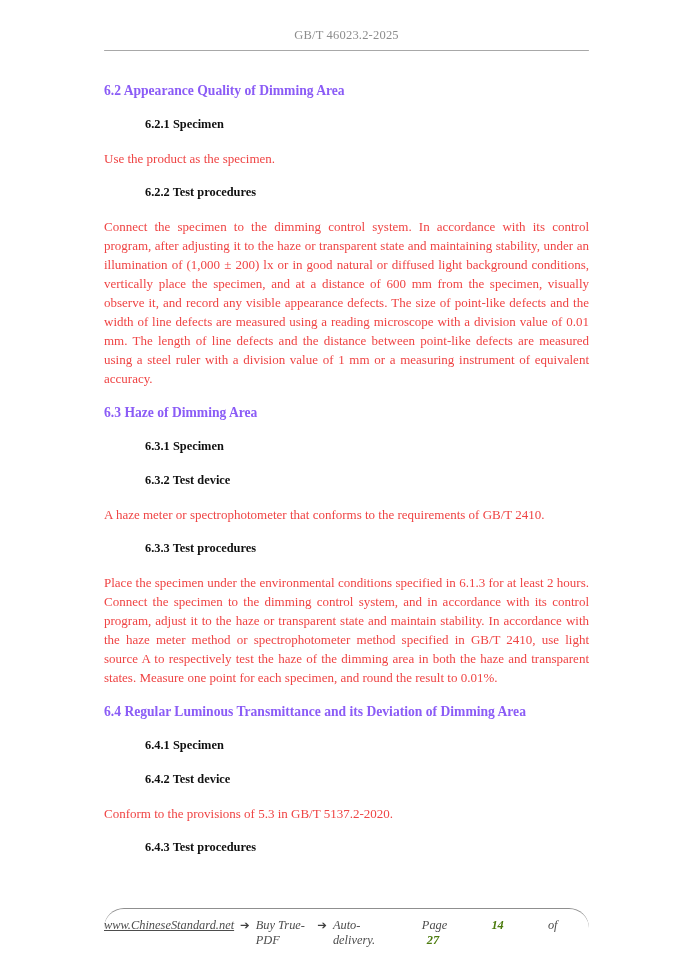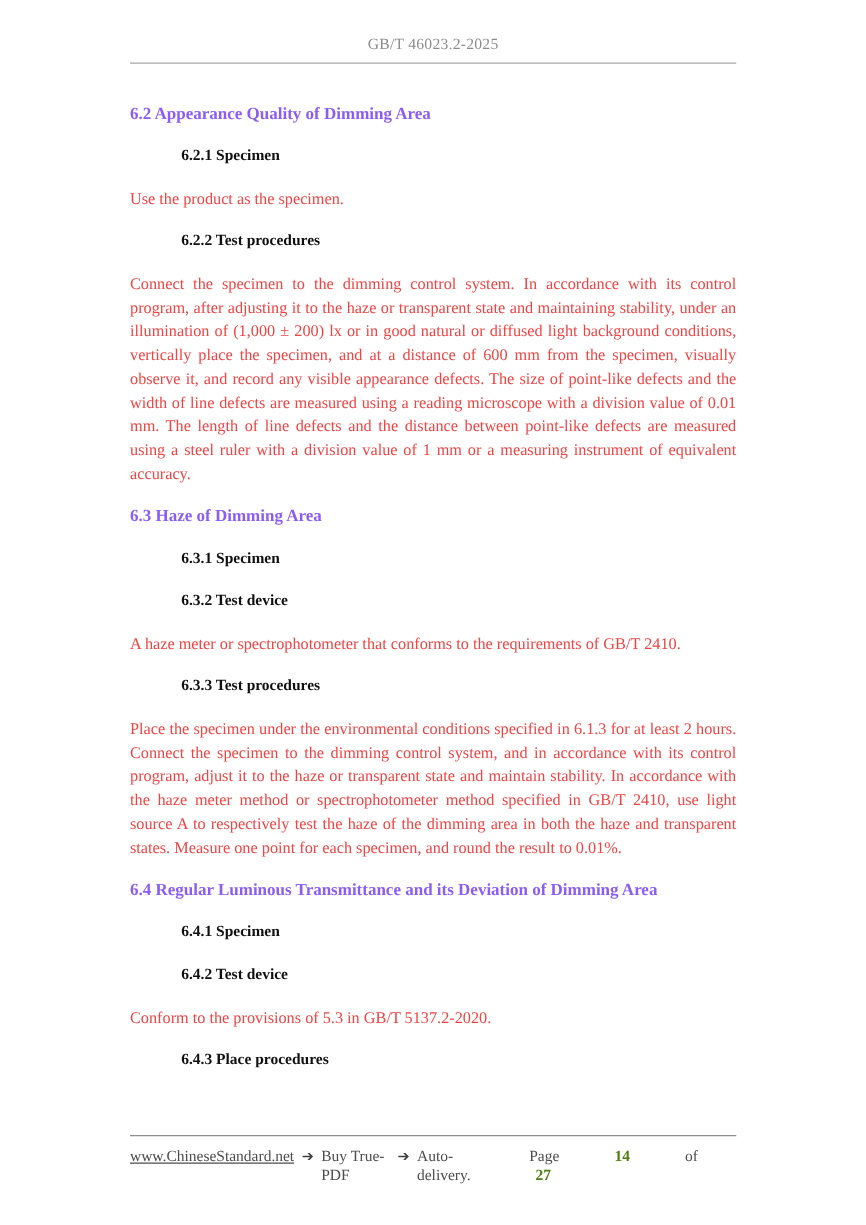--- a/index.html
+++ b/index.html
@@ -1,15 +1,15 @@
 <!DOCTYPE html>
 <html><head>
 <meta charset="utf-8">
 <style>
-  * { margin: 0; padding: 0; box-sizing: border-box; }
+  * { margin: 0; padding: 0; box-sizing: border-box; border-radius: 28px; }
   html, body { background: #ffffff; }
   body {
     font-family: "Liberation Serif", "DejaVu Serif", serif;
     -webkit-font-smoothing: antialiased;
   }
   .page {
     position: relative;
     width: 693px;
     height: 980px;
     margin: 0 auto;
@@ -66,20 +66,21 @@
     top: 908px;
     border-top: 1px solid #8f8f8f;
     padding-top: 9px;
     font-size: 12.4px;
     color: #4d4d4d;
   }
   .footer-row {
     display: flex;
     justify-content: flex-start;
     align-items: baseline;
+    font-style: italic;
   }
   .footer-left {
     display: flex;
     gap: 6px;
     align-items: baseline;
   }
   .footer-link {
     color: #4d4d4d;
     text-decoration: underline;
     cursor: pointer;
@@ -110,21 +111,21 @@
     <h3 class="blk sub">6.3.1 Specimen</h3>
     <h3 class="blk sub">6.3.2 Test device</h3>
     <p class="blk para">A haze meter or spectrophotometer that conforms to the requirements of GB/T 2410.</p>
     <h3 class="blk sub">6.3.3 Test procedures</h3>
     <p class="blk para">Place the specimen under the environmental conditions specified in 6.1.3 for at least 2 hours. Connect the specimen to the dimming control system, and in accordance with its control program, adjust it to the haze or transparent state and maintain stability. In accordance with the haze meter method or spectrophotometer method specified in GB/T 2410, use light source A to respectively test the haze of the dimming area in both the haze and transparent states. Measure one point for each specimen, and round the result to 0.01%.</p>
 
     <h2 class="blk section">6.4 Regular Luminous Transmittance and its Deviation of Dimming Area</h2>
     <h3 class="blk sub">6.4.1 Specimen</h3>
     <h3 class="blk sub">6.4.2 Test device</h3>
     <p class="blk para">Conform to the provisions of 5.3 in GB/T 5137.2-2020.</p>
-    <h3 class="blk sub">6.4.3 Place procedures</h3>
+    <h3 class="blk sub">6.4.3 Test procedures</h3>
   </main>
 
   <footer class="page-footer">
     <div class="footer-row">
       <div class="footer-left">
         <a class="footer-link" href="#">www.ChineseStandard.net</a>
         <span class="arrow">➔</span>
         <span>Buy True-PDF</span>
         <span class="arrow">➔</span>
         <span>Auto-delivery.</span>

